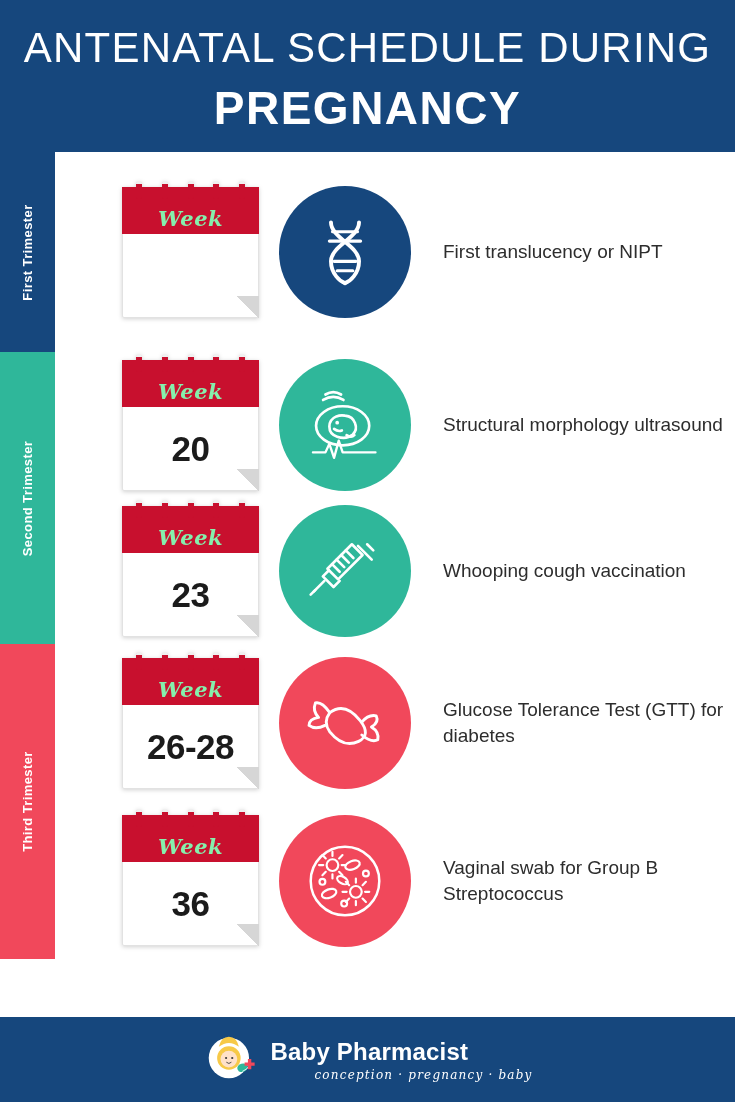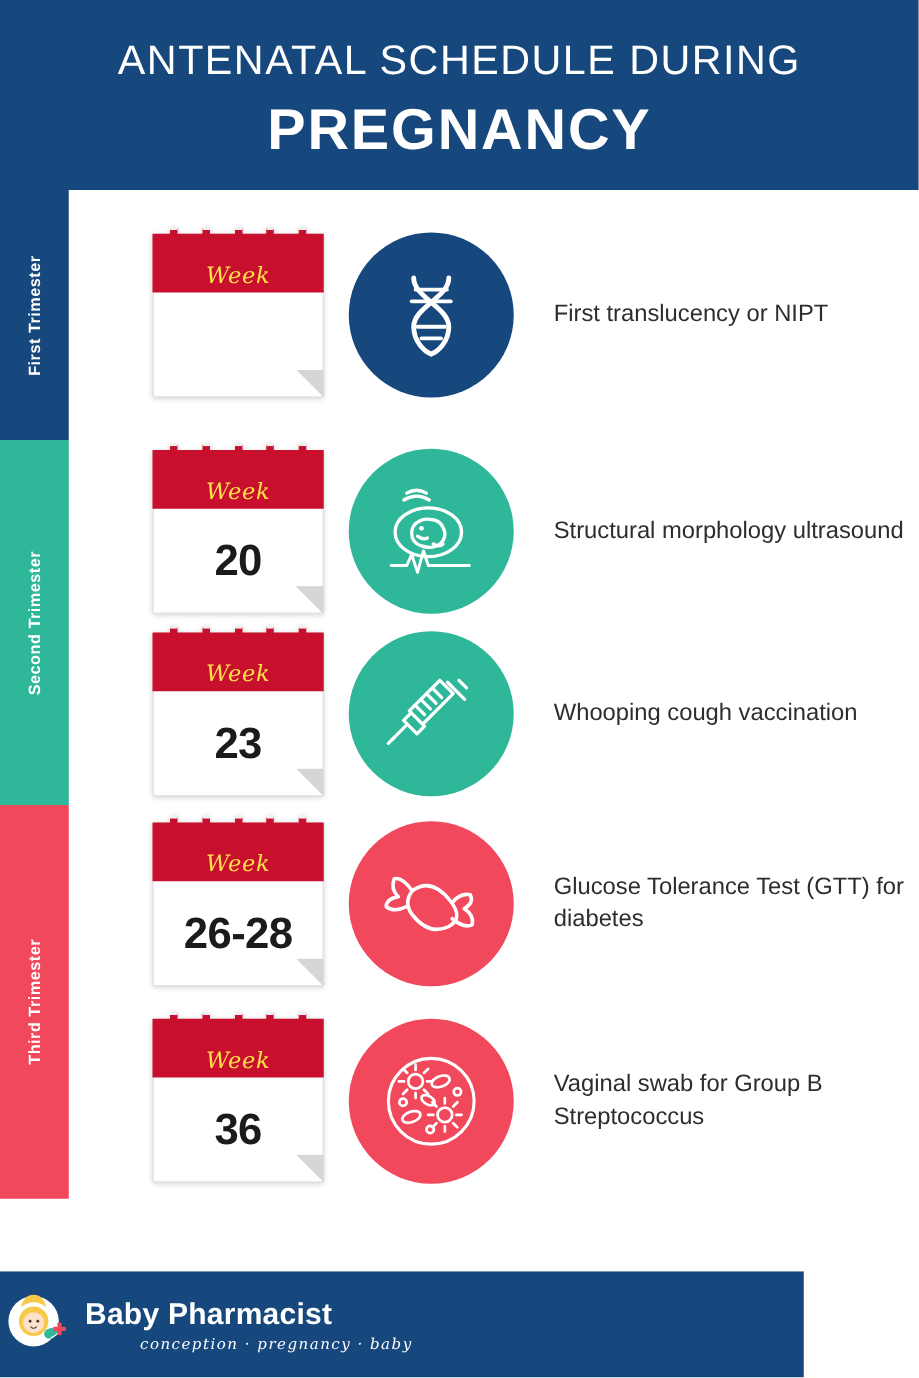--- a/index.html
+++ b/index.html
@@ -22,21 +22,21 @@
     width: 735px;
     display: flex;
     flex-direction: column;
     align-items: center;
     justify-content: center;
     box-sizing: border-box;
     padding-top: 6px;
   }
   .header-line1 {
     color: #ffffff;
-    font-size: 33px;
+    font-size: 42px;
     letter-spacing: 1.2px;
     font-weight: 400;
     text-transform: uppercase;
     text-align: center;
     line-height: 1.1;
   }
   .header-line2 {
     color: #ffffff;
     font-size: 46px;
     letter-spacing: 1.5px;
@@ -111,25 +111,25 @@
     left: 0;
     right: 0;
     top: 0;
     height: 47px;
     background: #c8102e;
     display: flex;
     align-items: flex-end;
     justify-content: center;
   }
   .cal-top-label {
-    color: #fde047;
+    color: #86efac;
     font-family: "DejaVu Serif", serif;
     font-style: italic;
-    font-size: 18px;
-    font-weight: normal;
+    font-size: 21px;
+    font-weight: bold;
     padding-bottom: 3px;
     letter-spacing: 0.5px;
   }
   .cal-rings {
     position: absolute;
     top: -6px;
     left: 0;
     right: 0;
     height: 14px;
     display: flex;
@@ -184,26 +184,26 @@
   .desc {
     margin-left: 32px;
     font-size: 19px;
     color: #2d2d2d;
     line-height: 1.35;
     max-width: 330px;
   }
 
   
   .footer {
-    width: 643px;
+    width: 735px;
     height: 85px;
     background: #16477d;
     display: flex;
     align-items: center;
-    justify-content: flex-start;
+    justify-content: center;
   }
   .footer-inner {
     display: flex;
     align-items: center;
   }
   .footer-text {
     margin-left: 12px;
     display: flex;
     flex-direction: column;
     justify-content: center;

